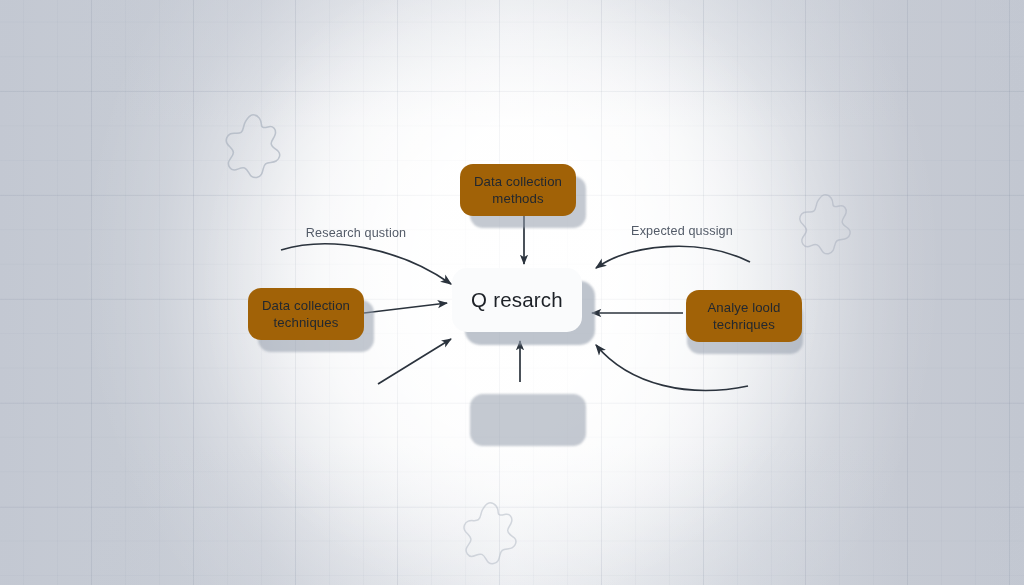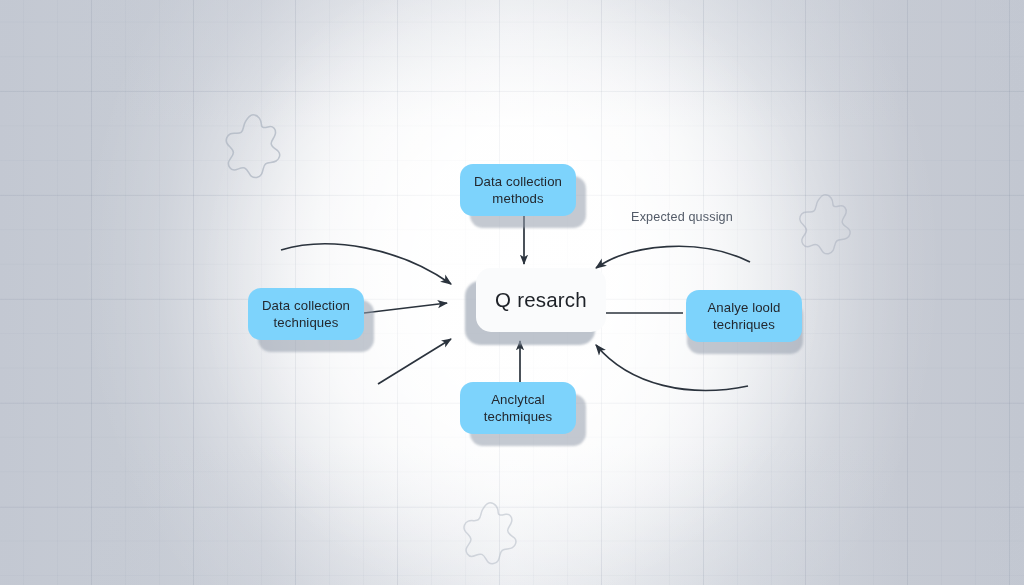--- a/index.html
+++ b/index.html
@@ -87,21 +87,21 @@
     inset: 0;
     width: 1024px;
     height: 585px;
   }
 
   
   .node {
     position: absolute;
     box-sizing: border-box;
     border-radius: 13px;
-    background: #7dd3fc;
+    background: #a16207;
     display: flex;
     align-items: center;
     justify-content: center;
     text-align: center;
     color: #23282f;
     line-height: 1.32;
     letter-spacing: 0.1px;
     z-index: 5;
   }
   .node .lbl { display: block; padding: 0 8px; }
@@ -243,26 +243,23 @@
   <div class="node small" style="left:248px; top:288px; width:116px; height:52px;">
     <span class="lbl" style="white-space: pre-line;">Data collection
 techniques</span>
   </div>
 
   <div class="node small" style="left:686px; top:290px; width:116px; height:52px;">
     <span class="lbl" style="white-space: pre-line;">Analye loold
 techriques</span>
   </div>
 
-  <div class="node small" style="left:460px; top:382px; width:116px; height:52px;">
-    <span class="lbl" style="white-space: pre-line;">Anclytcal
-techmiques</span>
-  </div>
-
-  <div class="node center" style="left:476px; top:268px; width:130px; height:64px;justify-content:center;">
+
+  <div class="node center" style="left:452px; top:268px; width:130px; height:64px;justify-content:center;">
     <span class="lbl" style="white-space: pre-line;">Q resarch</span>
   </div>
 
-
-  <div class="flabel" style="left: 612px; top: 208px; width: 140px; white-space: pre-line;">Expected qussign</div>
+  <div class="flabel" style="left: 286px; top: 224px; width: 140px; white-space: pre-line;">Research qustion</div>
+
+  <div class="flabel" style="left: 612px; top: 222px; width: 140px; white-space: pre-line;">Expected qussign</div>
 
 
 </div>
 
 </body></html>

